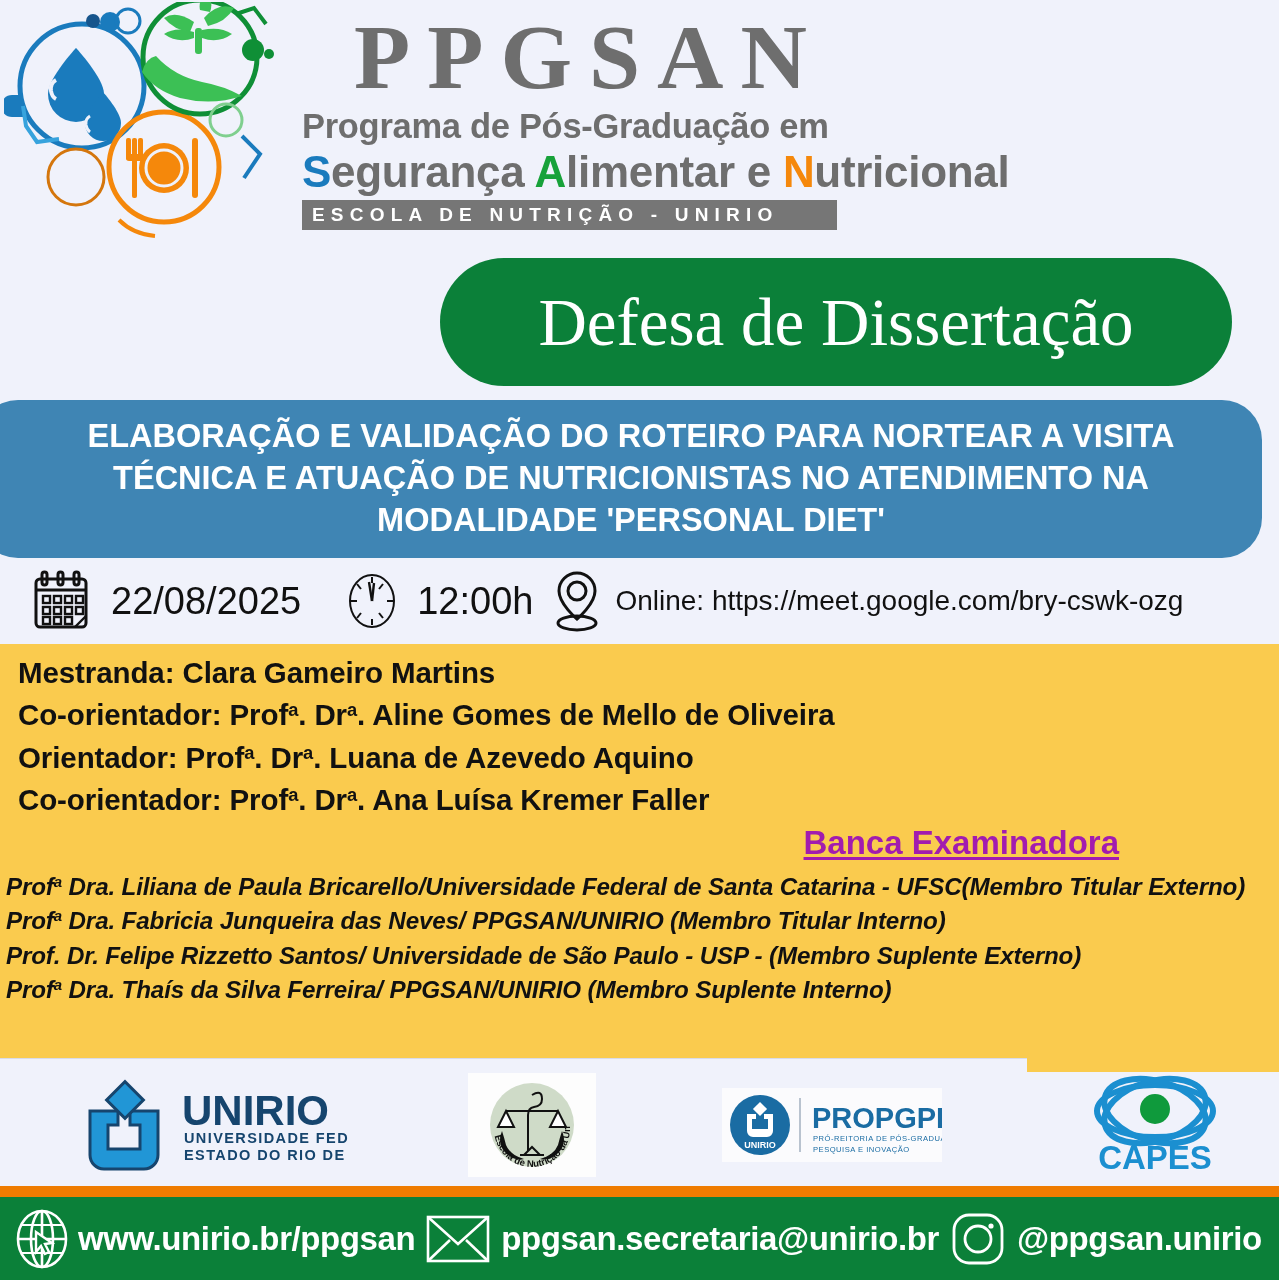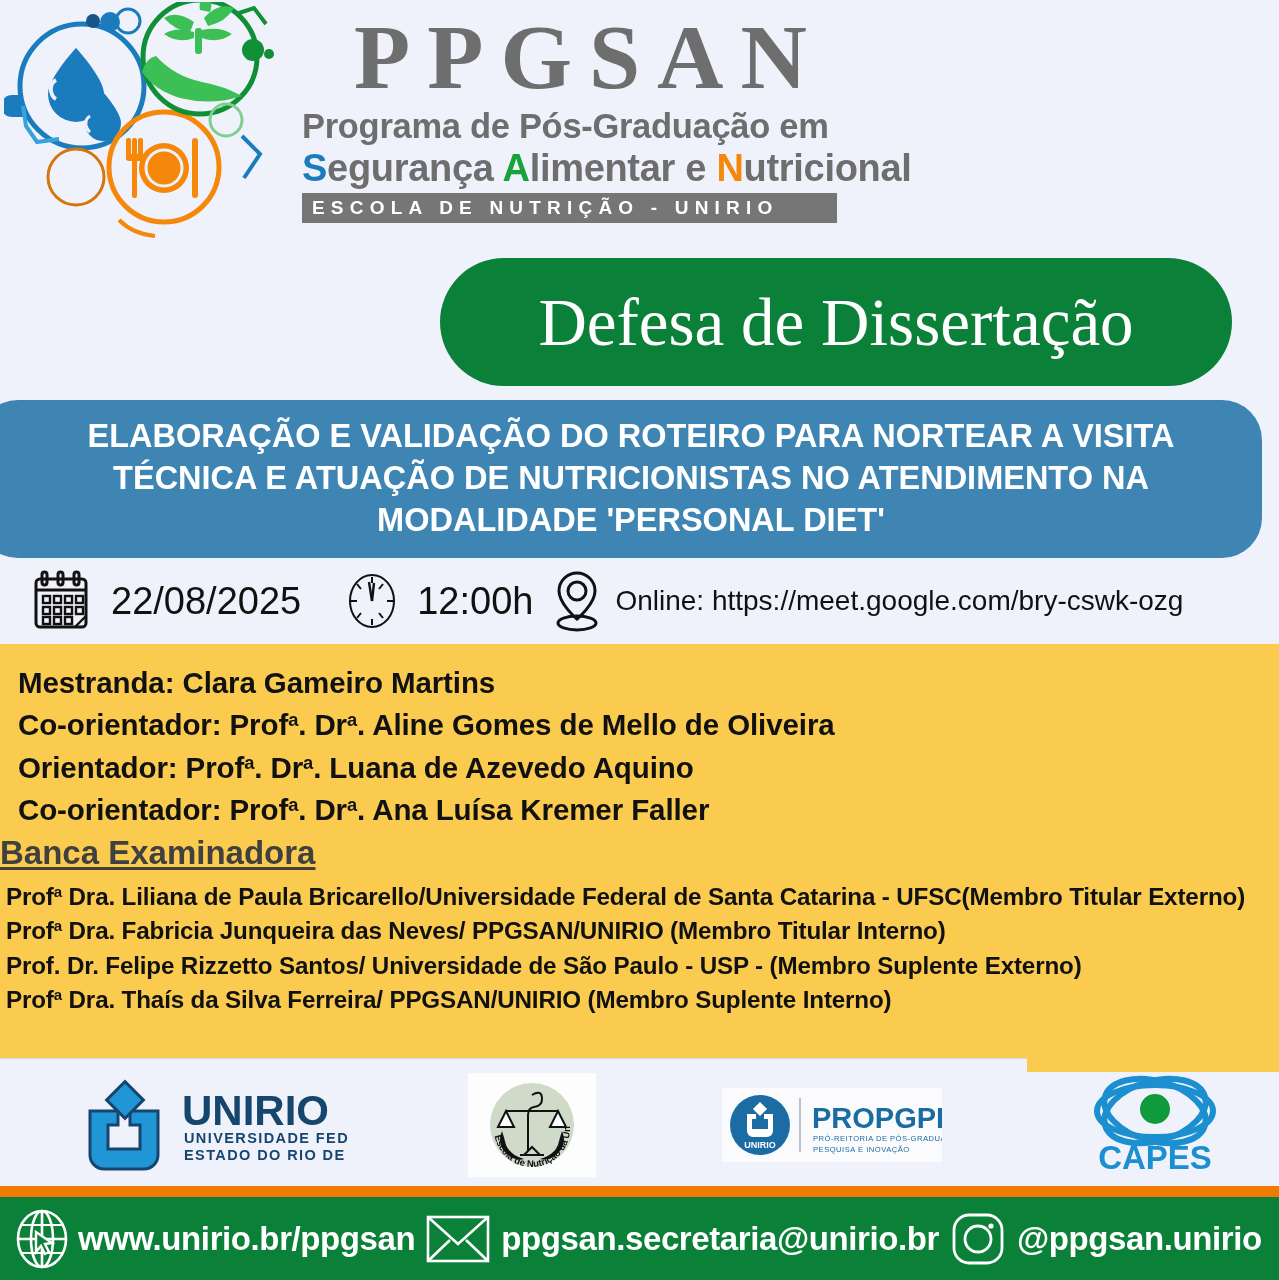--- a/index.html
+++ b/index.html
@@ -33,21 +33,21 @@
   }
   .prog-line {
     font-size: 34.5px;
     font-weight: bold;
     color: #6e6e6e;
     line-height: 1.14;
     white-space: nowrap;
     letter-spacing: -0.3px;
   }
   .seg-line {
-    font-size: 38px;
+    font-size: 44px;
     font-weight: bold;
     color: #6e6e6e;
     line-height: 1.14;
     white-space: nowrap;
     letter-spacing: -0.3px;
   }
   .seg-line .c-blue { color: #1a7bbd; }
   .seg-line .c-green { color: #18a23a; }
   .seg-line .c-orange { color: #f5880b; }
   .escola-bar {
@@ -125,43 +125,43 @@
   .gap-b { width: 18px; }
 
   
   .yellow {
     position: absolute;
     left: 0; top: 644px;
     width: 1279px; height: 428px;
     background: #fac council;
     background: #f9c council;
     background: #facb4e;
-    padding: 18px 0 0 0;
+    padding: 8px 0 0 0;
   }
   .people { padding-left: 18px; }
   .people-line {
     font-size: 29.5px;
     font-weight: bold;
     color: #111;
     line-height: 1.44;
     white-space: nowrap;
     letter-spacing: -0.1px;
   }
   .people-line sup { font-size: 0.62em; vertical-align: 0.52em; }
   .banca-title {
-    text-align: left;
+    text-align: right;
     font-size: 33px;
     font-weight: bold;
-    color: #404040;
+    color: #a21caf;
     text-decoration: underline;
     text-underline-offset: 3px;
     margin-top: 2px;
     padding-right: 160px;
   }
-  .banca-list { padding: 8px 6px 0 6px; }
+  .banca-list { padding: 8px 6px 0 6px; font-style: italic; }
   .banca-line {
     font-size: 24.2px;
     font-weight: bold;
     color: #111;
     line-height: 1.42;
     letter-spacing: -0.15px;
   }
   .banca-line sup { font-size: 0.62em; vertical-align: 0.52em; }
 
   

